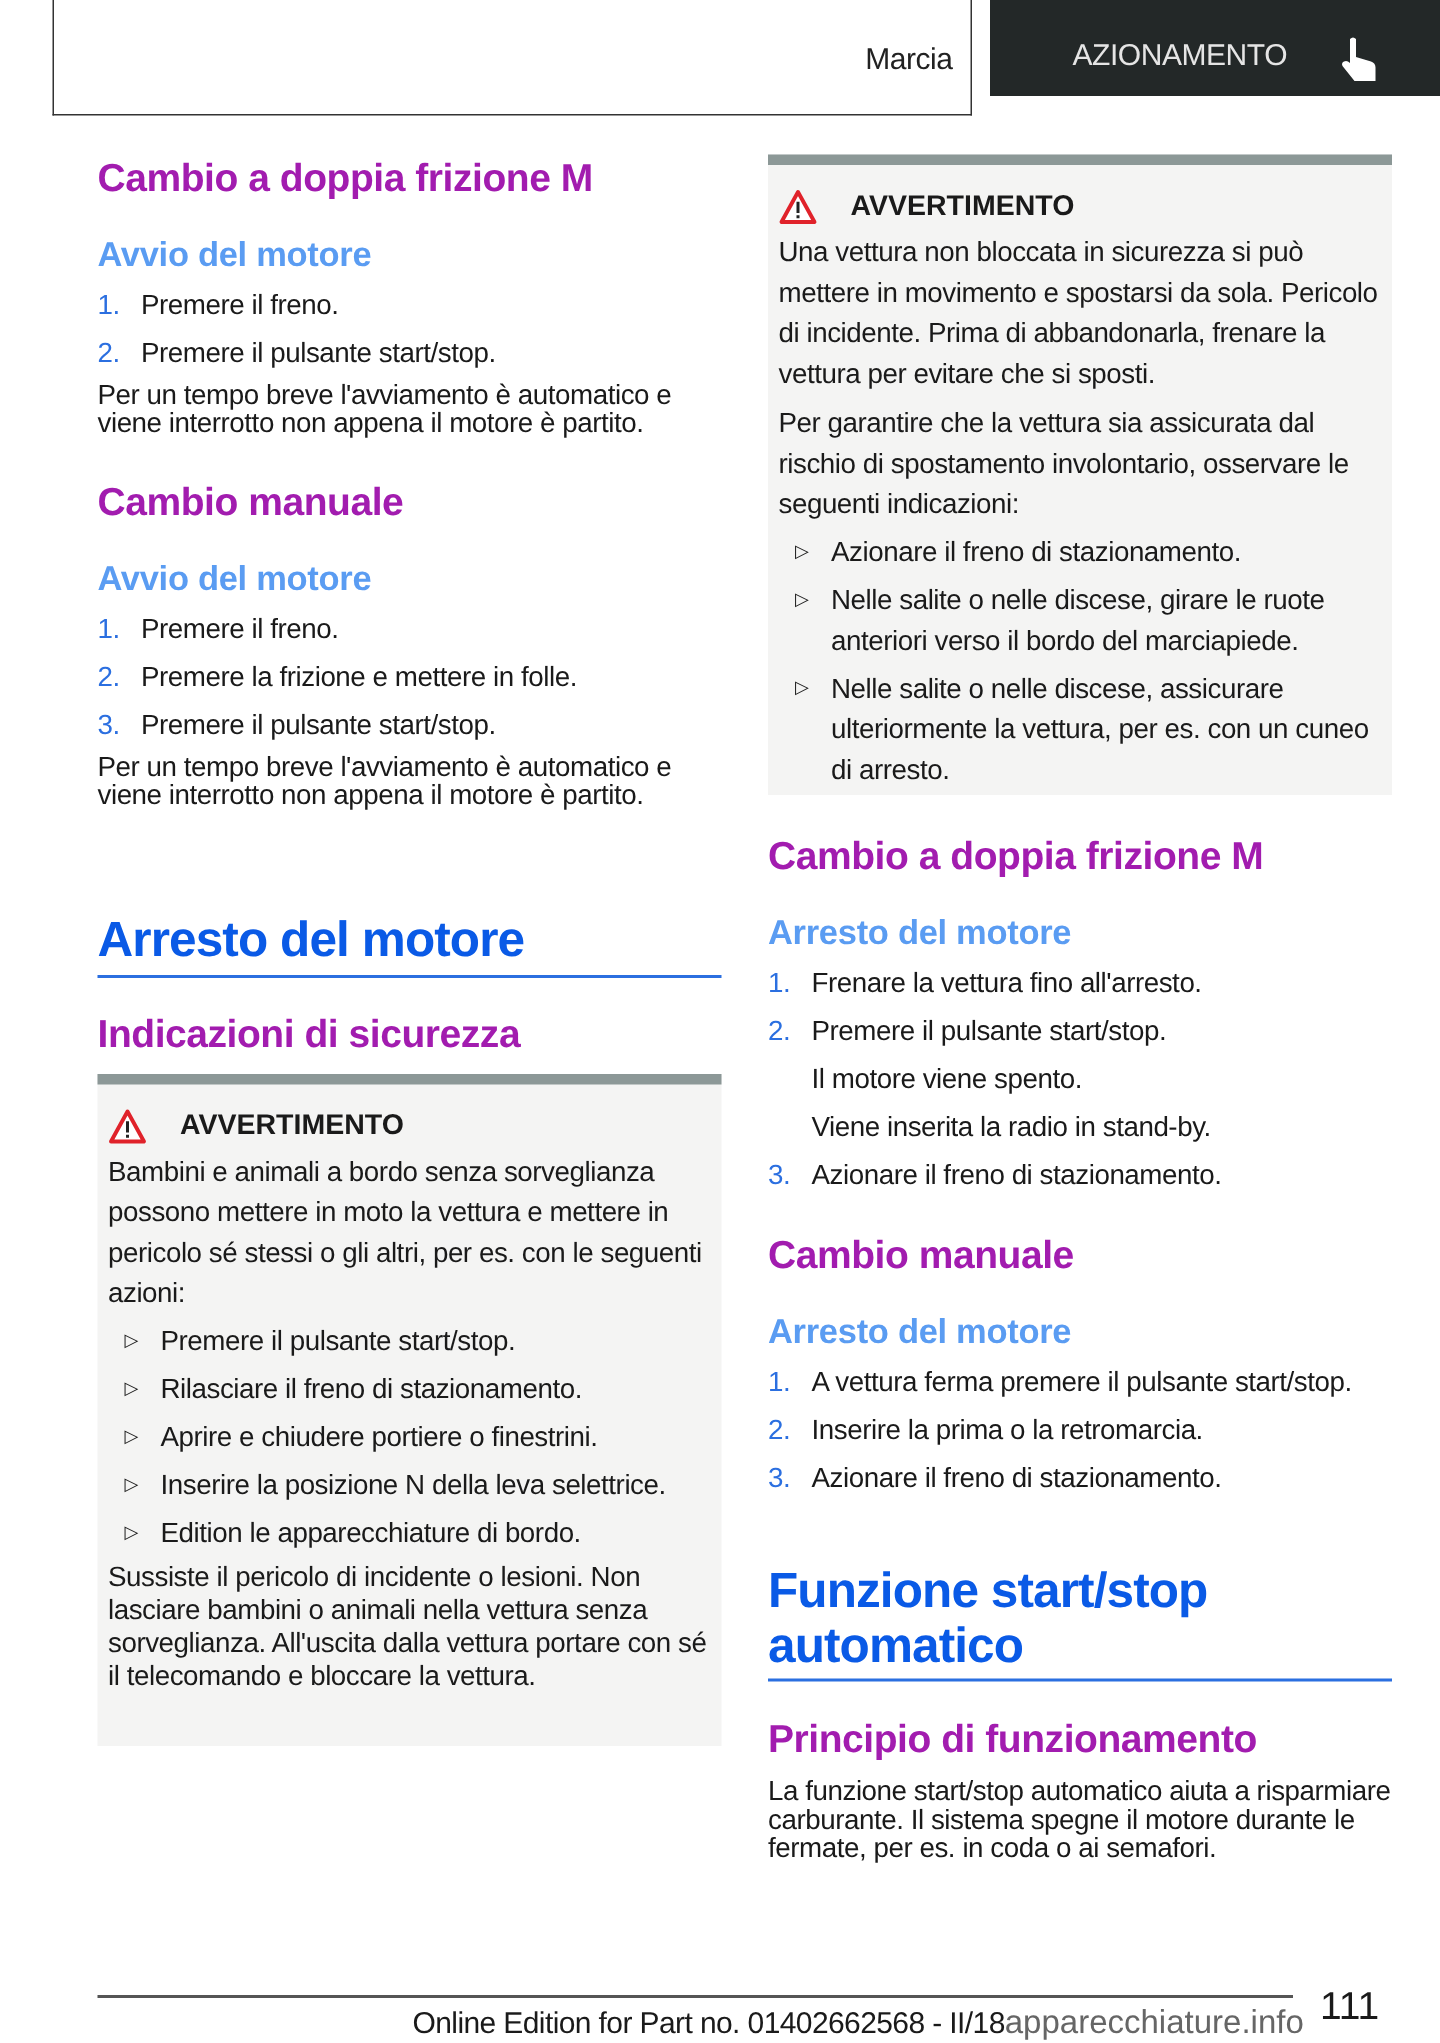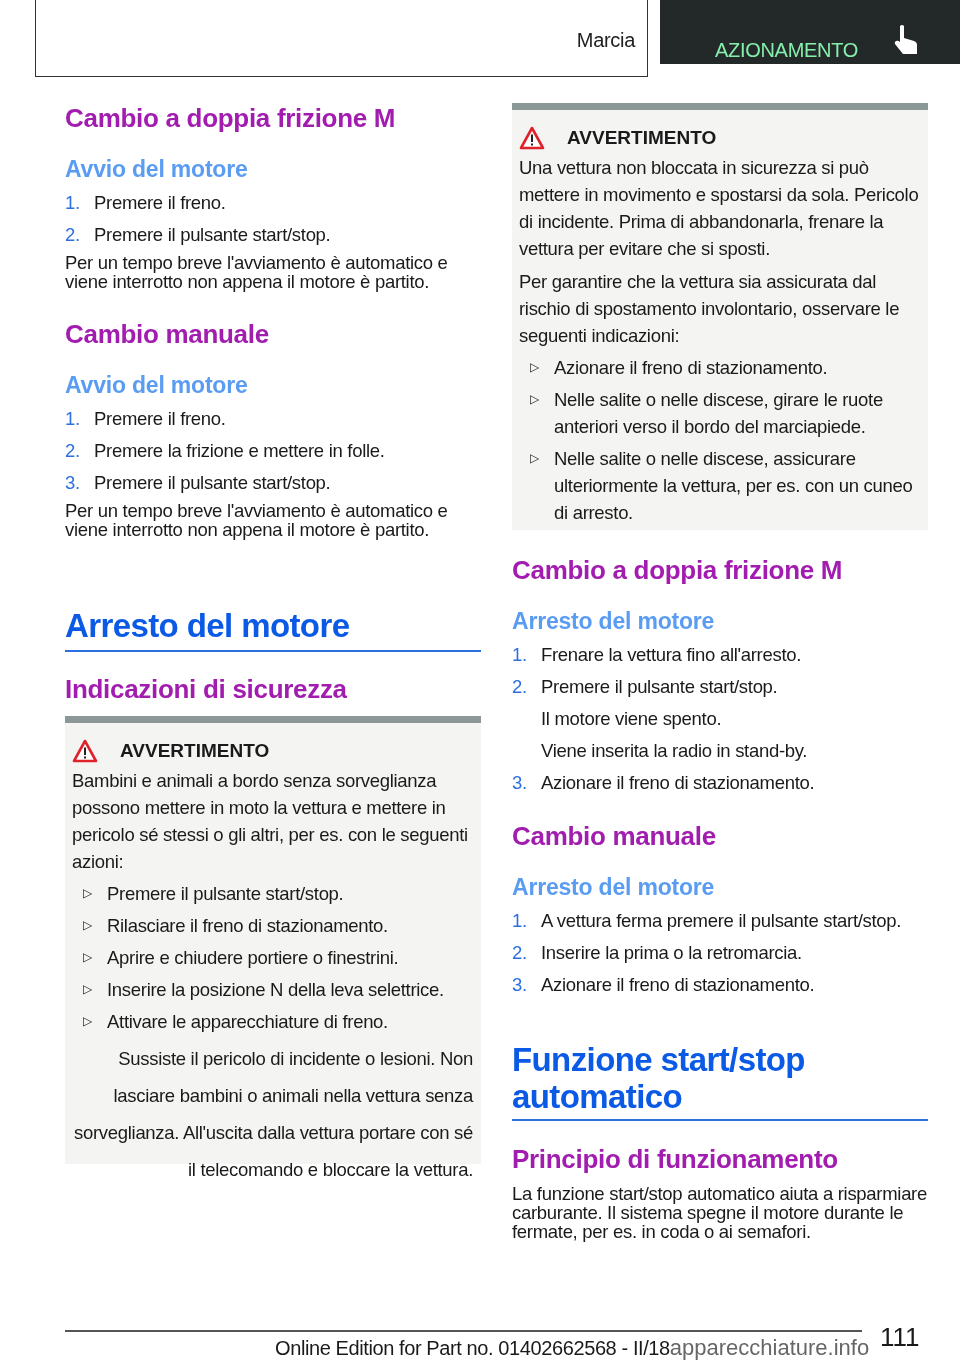--- a/index.html
+++ b/index.html
@@ -3,21 +3,21 @@
 <meta charset="utf-8">
 <style>
   html, body { margin:0; padding:0; background:#ffffff; }
   body { width:960px; height:1362px; position:relative; overflow:hidden;
          font-family:"Liberation Sans", sans-serif; color:#1a1a1a; }
   
   .hdr-left { position:absolute; left:35px; top:0; width:613px; height:77px;
               border:1px solid #333; border-top:none; box-sizing:border-box; }
   .hdr-left span { position:absolute; right:12px; top:29px; font-size:20px; color:#222; letter-spacing:-0.3px; }
   .hdr-right { position:absolute; left:660px; top:0; width:300px; height:64px; background:#232828; }
-  .hdr-right span.t { position:absolute; left:55px; top:39px; font-size:20px; color:#86efac; letter-spacing:-0.3px; }
+  .hdr-right span.t { position:absolute; left:55px; top:26px; font-size:20px; color:#e5e5e5; letter-spacing:-0.3px; }
   .hdr-right .hand { position:absolute; left:232px; top:24px; width:28px; height:32px; }
 
   .col { position:absolute; width:416px; }
   .colL { left:65px; }
   .colR { left:512px; }
 
   .h2 { color:#a21caf; font-weight:bold; font-size:26px; margin:0; letter-spacing:-0.3px; }
   .h3 { color:#5a9cf2; font-weight:bold; font-size:23px; margin:0; letter-spacing:-0.2px; }
   .h1 { color:#0a5ae6; font-weight:bold; font-size:33px; margin:0; letter-spacing:-0.6px; line-height:37px; }
   .h1rule { border-bottom:2px solid #2b6fe0; }
@@ -113,24 +113,24 @@
     <div class="bul">
         <span class="m"></span>
         <span>Aprire e chiudere portiere o finestrini.</span>
       </div>
     <div class="bul">
         <span class="m"></span>
         <span>Inserire la posizione N della leva selettrice.</span>
       </div>
     <div class="bul">
         <span class="m"></span>
-        <span>Attivare le apparecchiature di freno.</span>
-      </div>
-  </div>
-  <p class="p" style="line-height:37px; margin-top:2px;text-align:right;">Sussiste il pericolo di incidente o lesioni. Non lasciare bambini o animali nella vettura senza sorveglianza. All'uscita dalla vettura portare con sé il telecomando e bloccare la vettura.</p>
+        <span>Edition le apparecchiature di bordo.</span>
+      </div>
+  </div>
+  <p class="p" style="line-height:22px; margin-top:2px;">Sussiste il pericolo di incidente o lesioni. Non lasciare bambini o animali nella vettura senza sorveglianza. All'uscita dalla vettura portare con sé il telecomando e bloccare la vettura.</p>
 </div>
 
 <div class="warn abs" style="left:512px; top:103px; width:416px; height:427px;">
   <div class="warn-title">
     <svg viewBox="0 0 26 24">
       <path d="M13 2 L24 22 H2 Z" fill="#fff" stroke="#e0222a" stroke-width="2.6" stroke-linejoin="round"></path>
       <rect x="12" y="8.5" width="2" height="7.5" fill="#222"></rect>
       <rect x="12" y="17.5" width="2" height="2" fill="#222"></rect>
     </svg>
     <span>AVVERTIMENTO</span>

